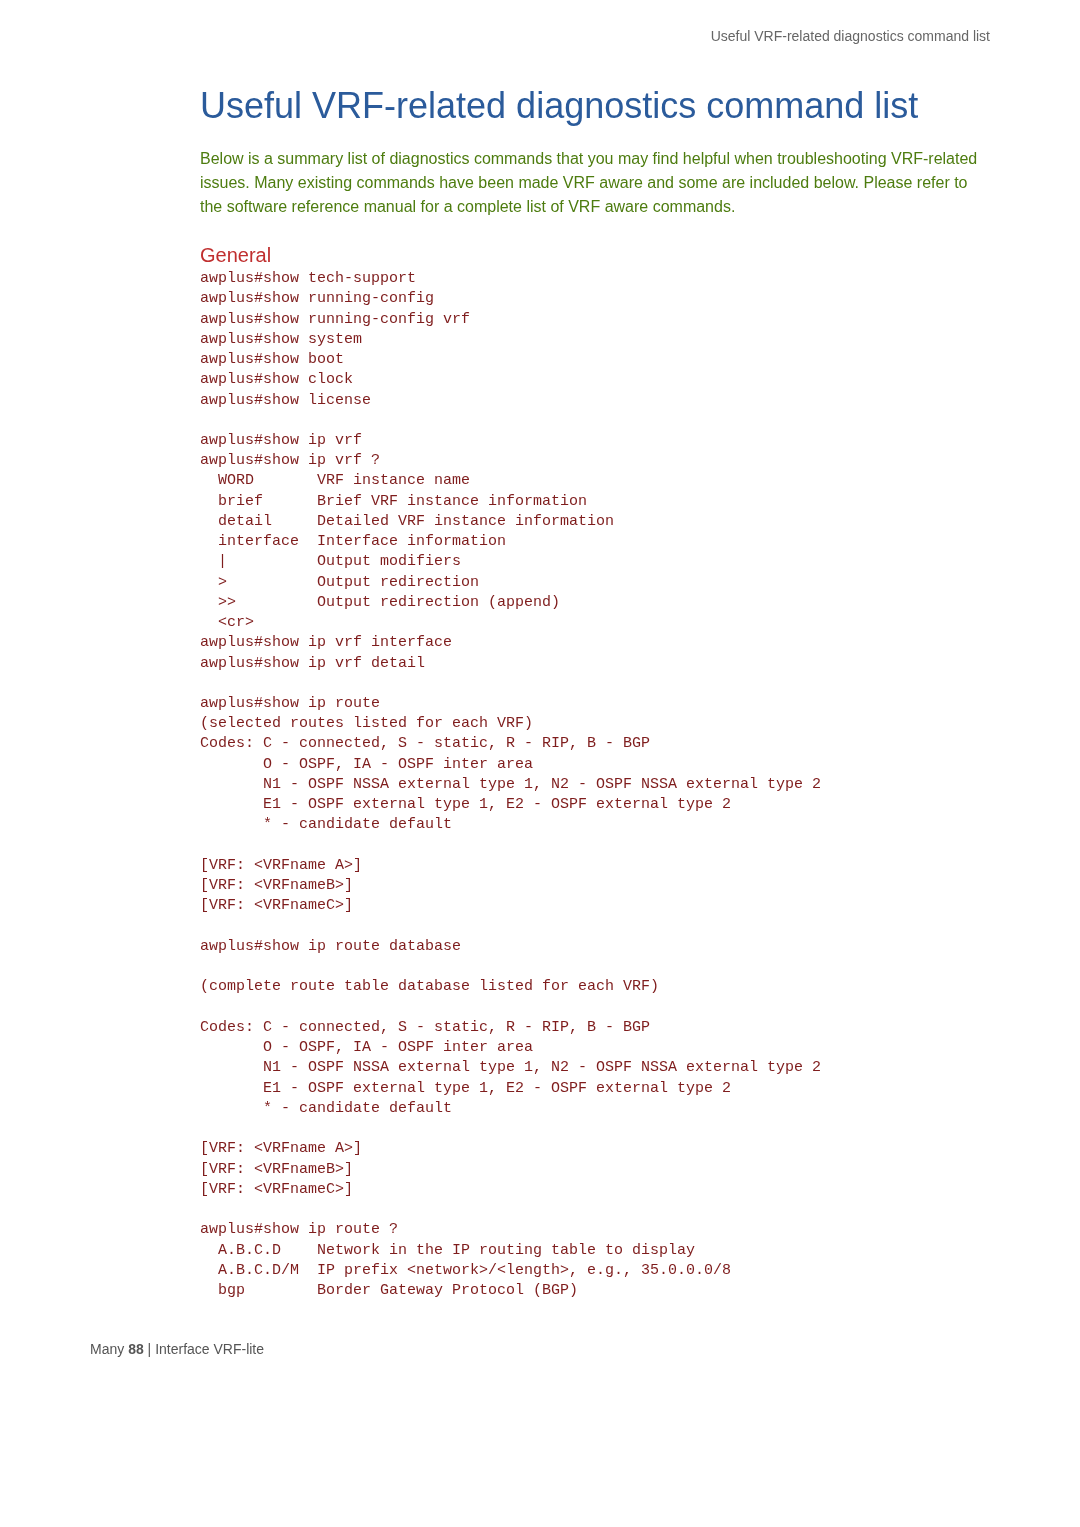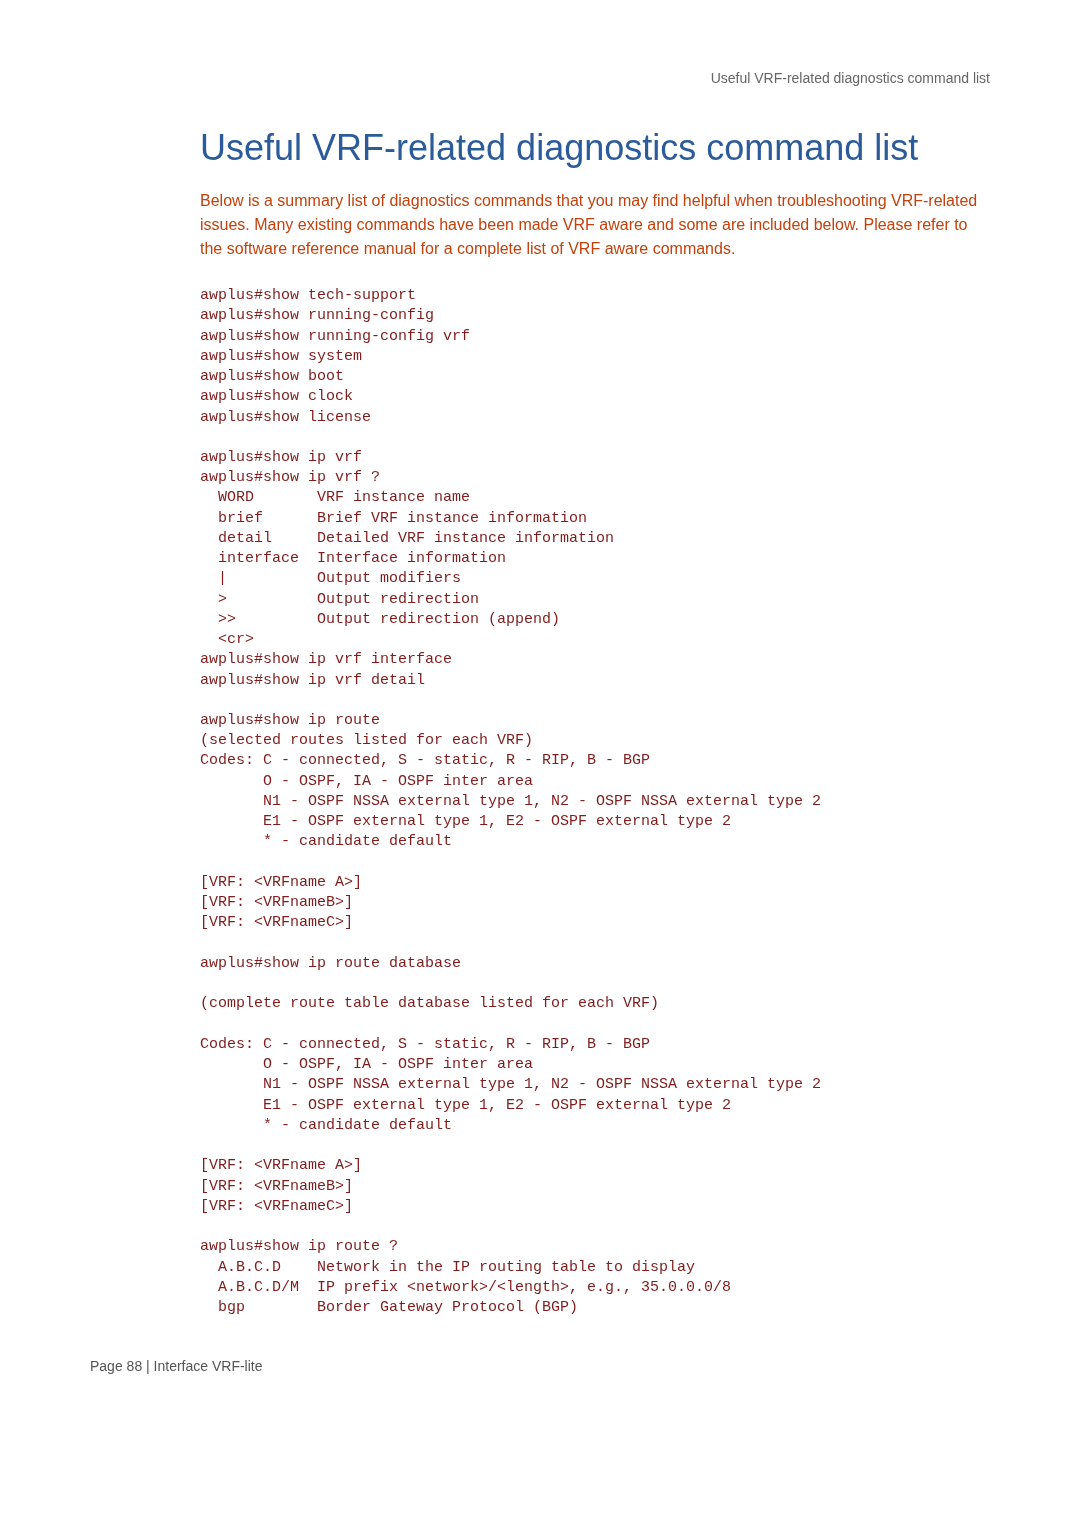--- a/index.html
+++ b/index.html
@@ -4,21 +4,21 @@
 <style>
   body {
     margin: 0;
     padding: 0;
     font-family: Arial, Helvetica, sans-serif;
     background: #fff;
     color: #333;
     width: 1080px;
   }
   .page {
-    padding: 70px 90px 40px 90px;
+    padding: 28px 90px 40px 90px;
   }
   .running-head {
     text-align: right;
     font-size: 14px;
     color: #666;
     margin-bottom: 40px;
   }
   .content {
     margin-left: 110px;
   }
@@ -26,21 +26,21 @@
     font-family: "Segoe UI Light", "Helvetica Neue", Arial, sans-serif;
     font-weight: 300;
     color: #2b5b9b;
     font-size: 36px;
     margin: 0 0 20px 0;
     line-height: 1.2;
   }
   .intro {
     font-size: 16px;
     line-height: 1.5;
-    color: #c2410c;
+    color: #4d7c0f;
     margin-bottom: 25px;
   }
   h2 {
     font-family: "Segoe UI", "Helvetica Neue", Arial, sans-serif;
     font-weight: 400;
     color: #c02f2f;
     font-size: 20px;
     margin: 10px 0 0 0;
   }
   pre {
@@ -50,37 +50,38 @@
     margin: 2px 0 20px 0;
     white-space: pre-wrap;
     color: #7f1d1d;
   }
   .footer {
     font-size: 14px;
     color: #555;
     margin-top: 40px;
   }
   .footer .page-num {
-    font-weight: normal;
+    font-weight: bold;
     margin-top: 12px;
   }
 </style>
 </head>
 <body>
 
 <div class="page">
 
   <div class="running-head">Useful VRF-related diagnostics command list</div>
 
   <div class="content">
 
     <h1>Useful VRF-related diagnostics command list</h1>
 
     <p class="intro">Below is a summary list of diagnostics commands that you may find helpful when troubleshooting VRF-related issues. Many existing commands have been made VRF aware and some are included below. Please refer to the software reference manual for a complete list of VRF aware commands.</p>
 
+    <h2>General</h2>
     <pre>awplus#show tech-support
 awplus#show running-config
 awplus#show running-config vrf
 awplus#show system
 awplus#show boot
 awplus#show clock
 awplus#show license</pre>
 
     <pre>awplus#show ip vrf
 awplus#show ip vrf ?
@@ -122,17 +123,17 @@
 [VRF: &lt;VRFnameC&gt;]
 
 awplus#show ip route ?
   A.B.C.D    Network in the IP routing table to display
   A.B.C.D/M  IP prefix &lt;network&gt;/&lt;length&gt;, e.g., 35.0.0.0/8
   bgp        Border Gateway Protocol (BGP)</pre>
 
   </div>
 
   <div class="footer">
-    <span>Page</span>
+    <span>Many</span>
     <span class="page-num">88</span><span> |  </span><span>Interface VRF-lite</span>
   </div>
 
 </div>
 
 </body></html>

